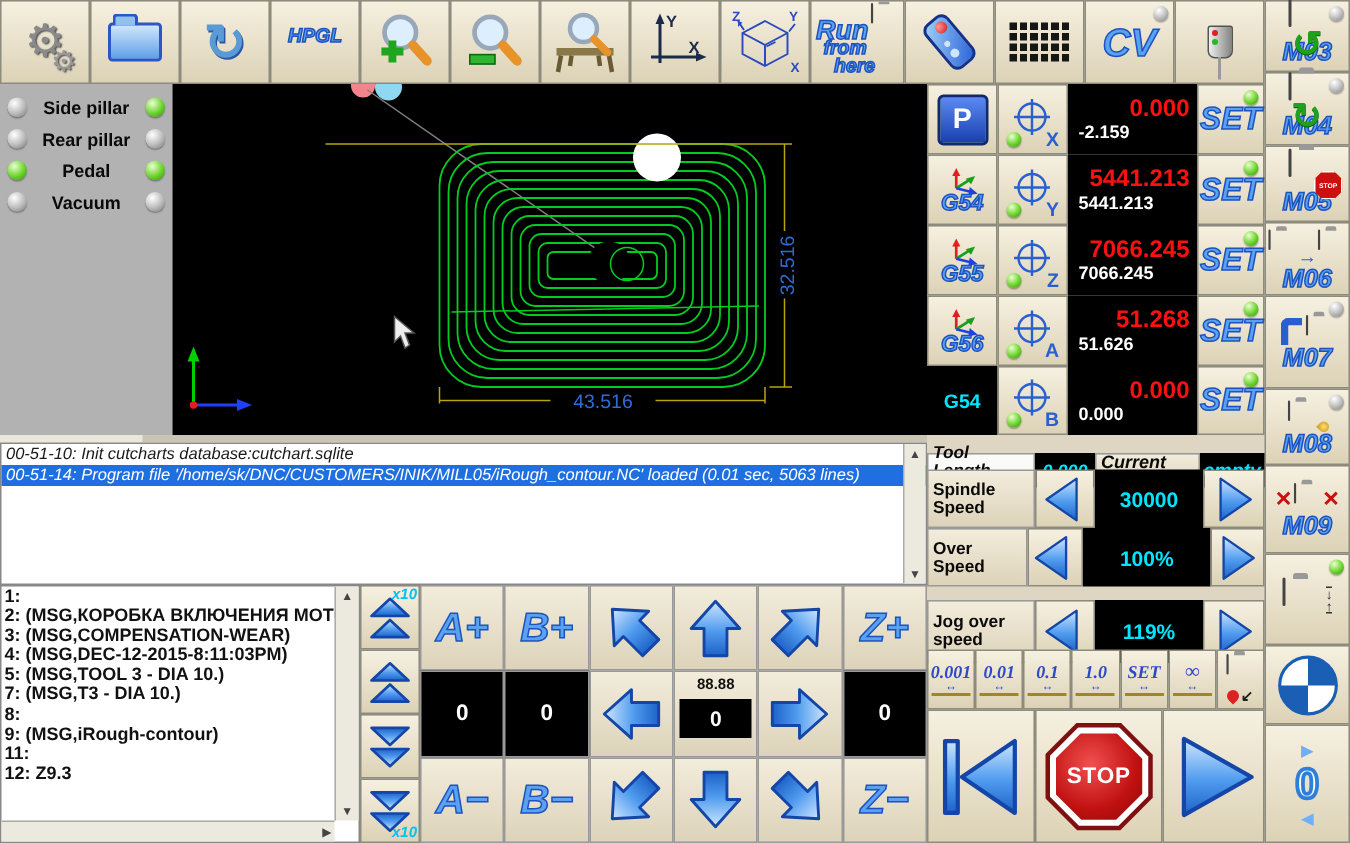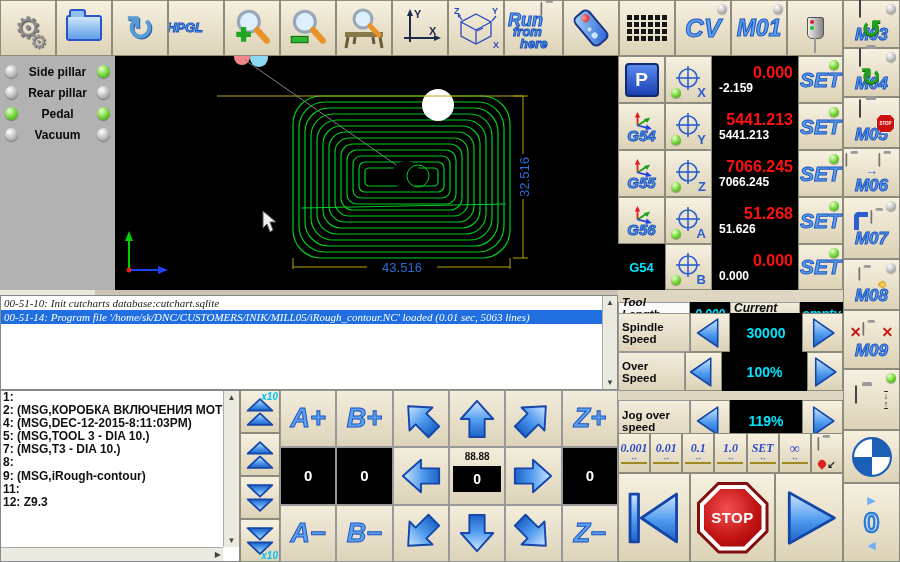--- a/index.html
+++ b/index.html
@@ -69,21 +69,21 @@
           padding-top:5px;box-sizing:border-box;}
   .srow{display:flex;align-items:center;height:21px;padding:0 5px;}
   .srow .lbl{flex:1;text-align:center;font-weight:bold;font-size:12px;color:#0a0a0a;}
   .sled{width:13px;height:13px;flex:none;}
   
   #cad{position:absolute;left:115px;top:56px;width:503px;height:234px;background:#000;overflow:hidden;}
   
   #splitter{position:absolute;left:0;top:290px;width:618px;height:5px;background:#c9c4b4;}
   #splitter::before{content:'';position:absolute;left:0;top:0;width:95px;height:5px;background:#ebe7db;}
   #log{position:absolute;left:0;top:295px;width:618px;height:95px;background:#fff;border:1px solid #888;
-       box-sizing:border-box;font-style:italic;font-size:11px;color:#1a1a1a;font-family:Liberation Serif, serif;}
+       box-sizing:border-box;font-style:italic;font-size:11px;color:#1a1a1a;}
   .logline{height:14px;line-height:14px;padding:0 3px;white-space:nowrap;overflow:hidden;}
   .logline.sel{background:#1f6fe0;color:#fff;}
   .vscroll{position:absolute;right:0;top:0;width:15px;height:100%;background:#eceadf;border-left:1px solid #aaa;
        display:flex;flex-direction:column;justify-content:space-between;align-items:center;
        font-size:8px;color:#444;font-style:normal;box-sizing:border-box;padding:2px 0;}
   
   #gcode{position:absolute;left:0;top:390px;width:240px;height:172px;background:#fff;border:1px solid #888;
        box-sizing:border-box;}
   .glines{position:absolute;left:0;top:0;right:16px;bottom:14px;overflow:hidden;}
   .gline{height:13.1px;line-height:13.2px;font-weight:bold;font-size:12px;padding:0 2px;
@@ -150,21 +150,21 @@
   <div id="toolbar">
     <div class="btn">
       <span class="gears">⚙<i>⚙</i></span>
       </div>
     <div class="btn">
       <span class="folder"></span>
       </div>
     <div class="btn">
       <span class="refresh">↻</span>
       </div>
-    <div class="btn" style="flex-direction:row;gap:40px;">
+    <div class="btn" style="flex-direction:column;gap:40px;">
       <span class="folder small"></span>
       <span class="blue" style="font-size:13px;line-height:12px;">HPGL</span>
       <span class="blue" style="font-size:13px;line-height:12px;">DXF</span>
       </div>
     <div class="btn">
       <svg width="42" height="42" viewBox="0 0 40 40">
         <circle cx="17" cy="14" r="10" fill="#ddeefc" stroke="#98a8b8" stroke-width="3"></circle>
         <line x1="25" y1="22" x2="34" y2="32" stroke="#e8922a" stroke-width="6" stroke-linecap="round"></line>
         <path d="M5 26 h14 M12 19 v14" stroke="#1fa51f" stroke-width="5"></path>
         </svg>
@@ -221,24 +221,20 @@
       <span class="kbd">
         <span class="krow"></span>
           <span class="krow"></span>
           <span class="krow"></span>
           <span class="krow"></span>
         </span>
       </div>
     <div class="btn">
       <span class="led corner"></span>
       <span class="blue" style="font-size:26px;">CV</span>
-      </div>
-    <div class="btn">
-      <span class="led corner"></span>
-      <span class="blue" style="font-size:23px;">M01</span>
       </div>
     <div class="btn">
       <span class="probeic">
           <i></i>
           <b></b>
         </span>
       </div>
   </div>
 
   <div id="rightcol">
@@ -386,20 +382,21 @@
     <div class="vscroll">
         <span>▲</span>
         <span>▼</span>
       </div>
   </div>
 
   <div id="gcode">
     <div class="glines">
       <div class="gline">1:</div>
       <div class="gline">2: (MSG,КОРОБКА ВКЛЮЧЕНИЯ МОТОРА)</div>
+      <div class="gline">3: (MSG,COMPENSATION-WEAR)</div>
       <div class="gline">4: (MSG,DEC-12-2015-8:11:03PM)</div>
       <div class="gline">5: (MSG,TOOL 3 - DIA 10.)</div>
       <div class="gline">7: (MSG,T3 - DIA 10.)</div>
       <div class="gline">8:</div>
       <div class="gline">9: (MSG,iRough-contour)</div>
       <div class="gline">11:</div>
       <div class="gline">12: Z9.3</div>
     </div>
     <div class="gvscroll">
         <span>▲</span>

